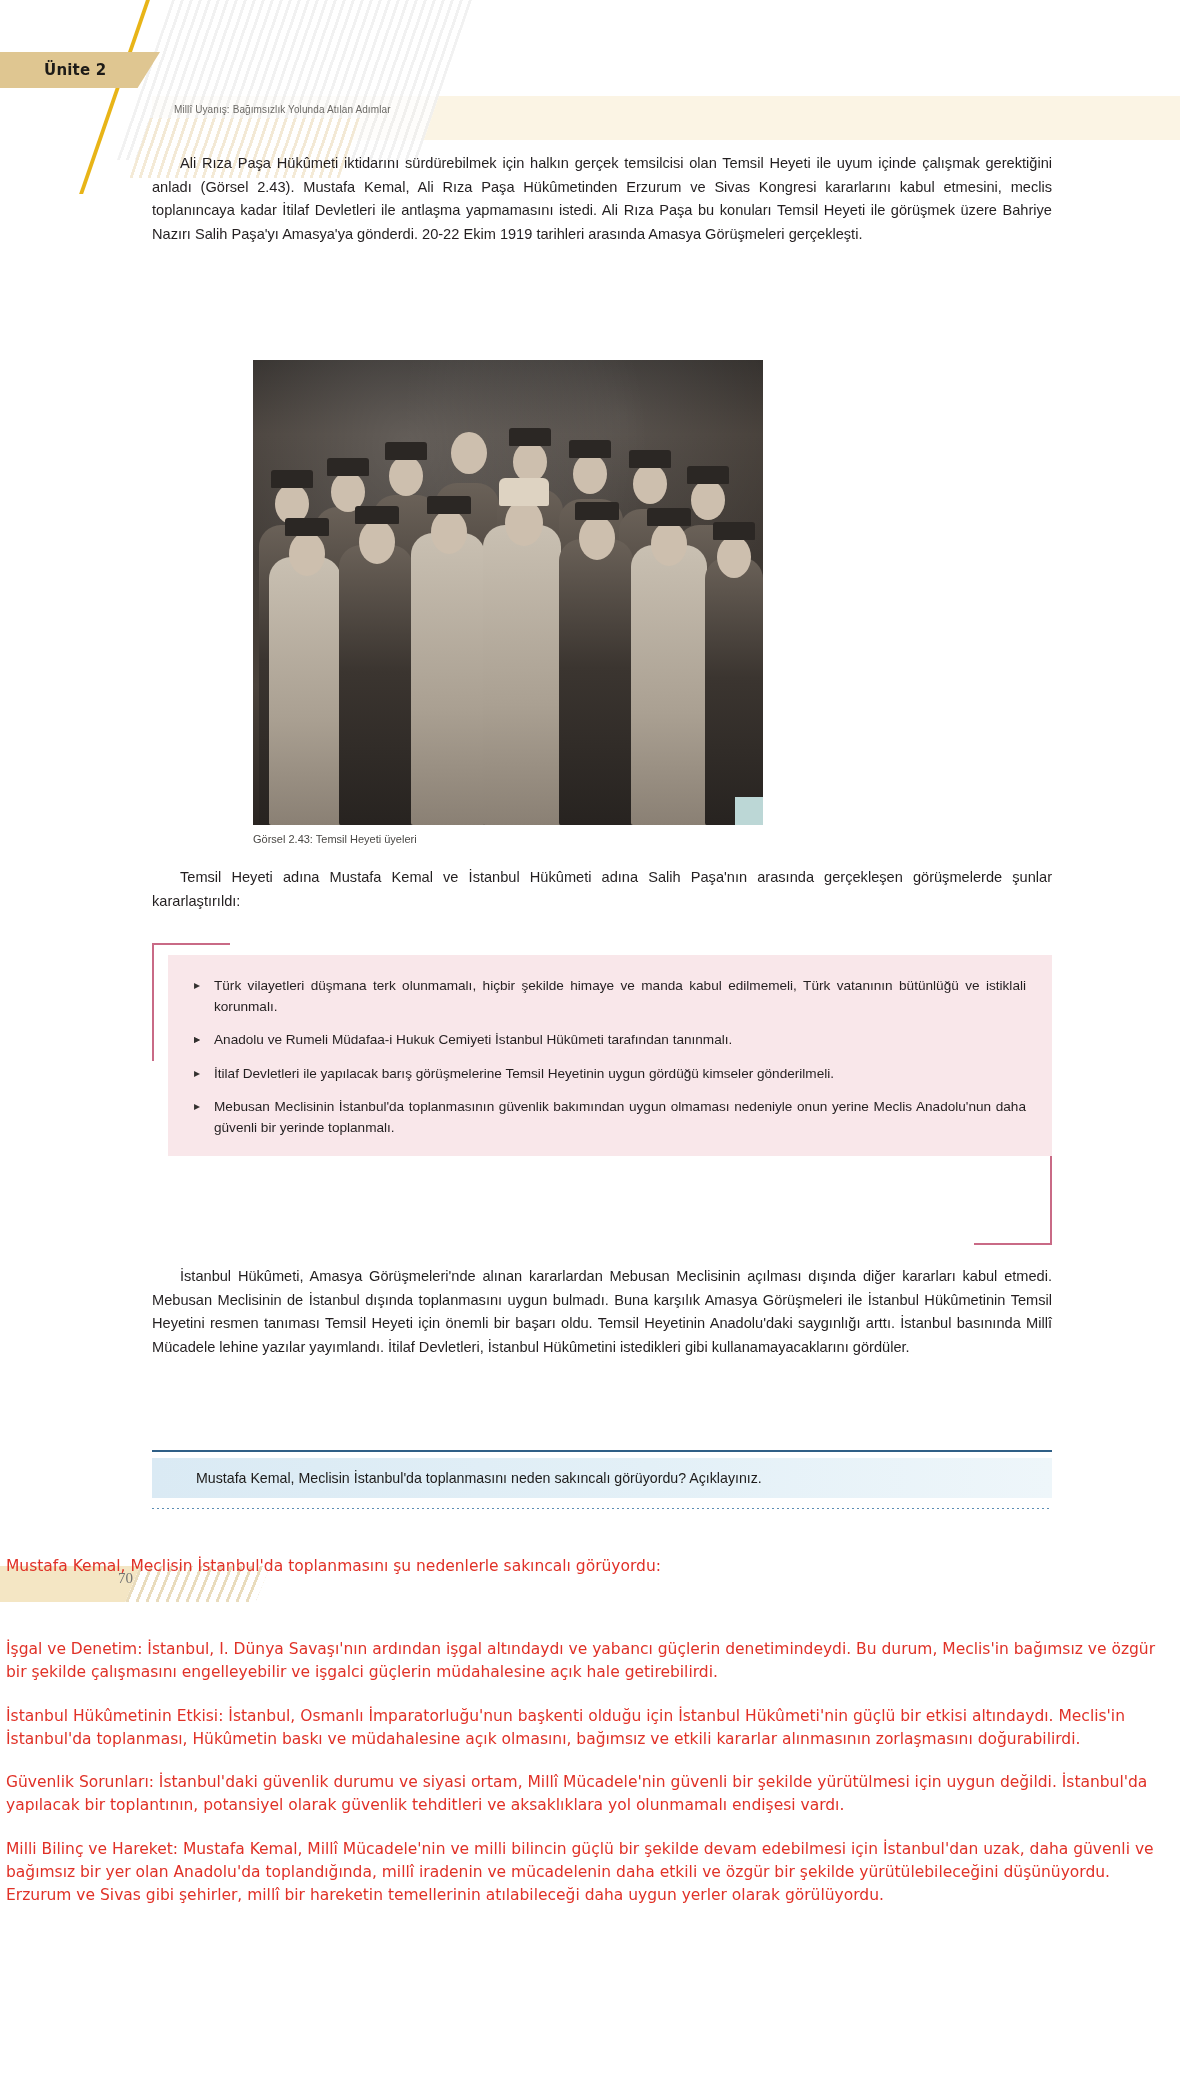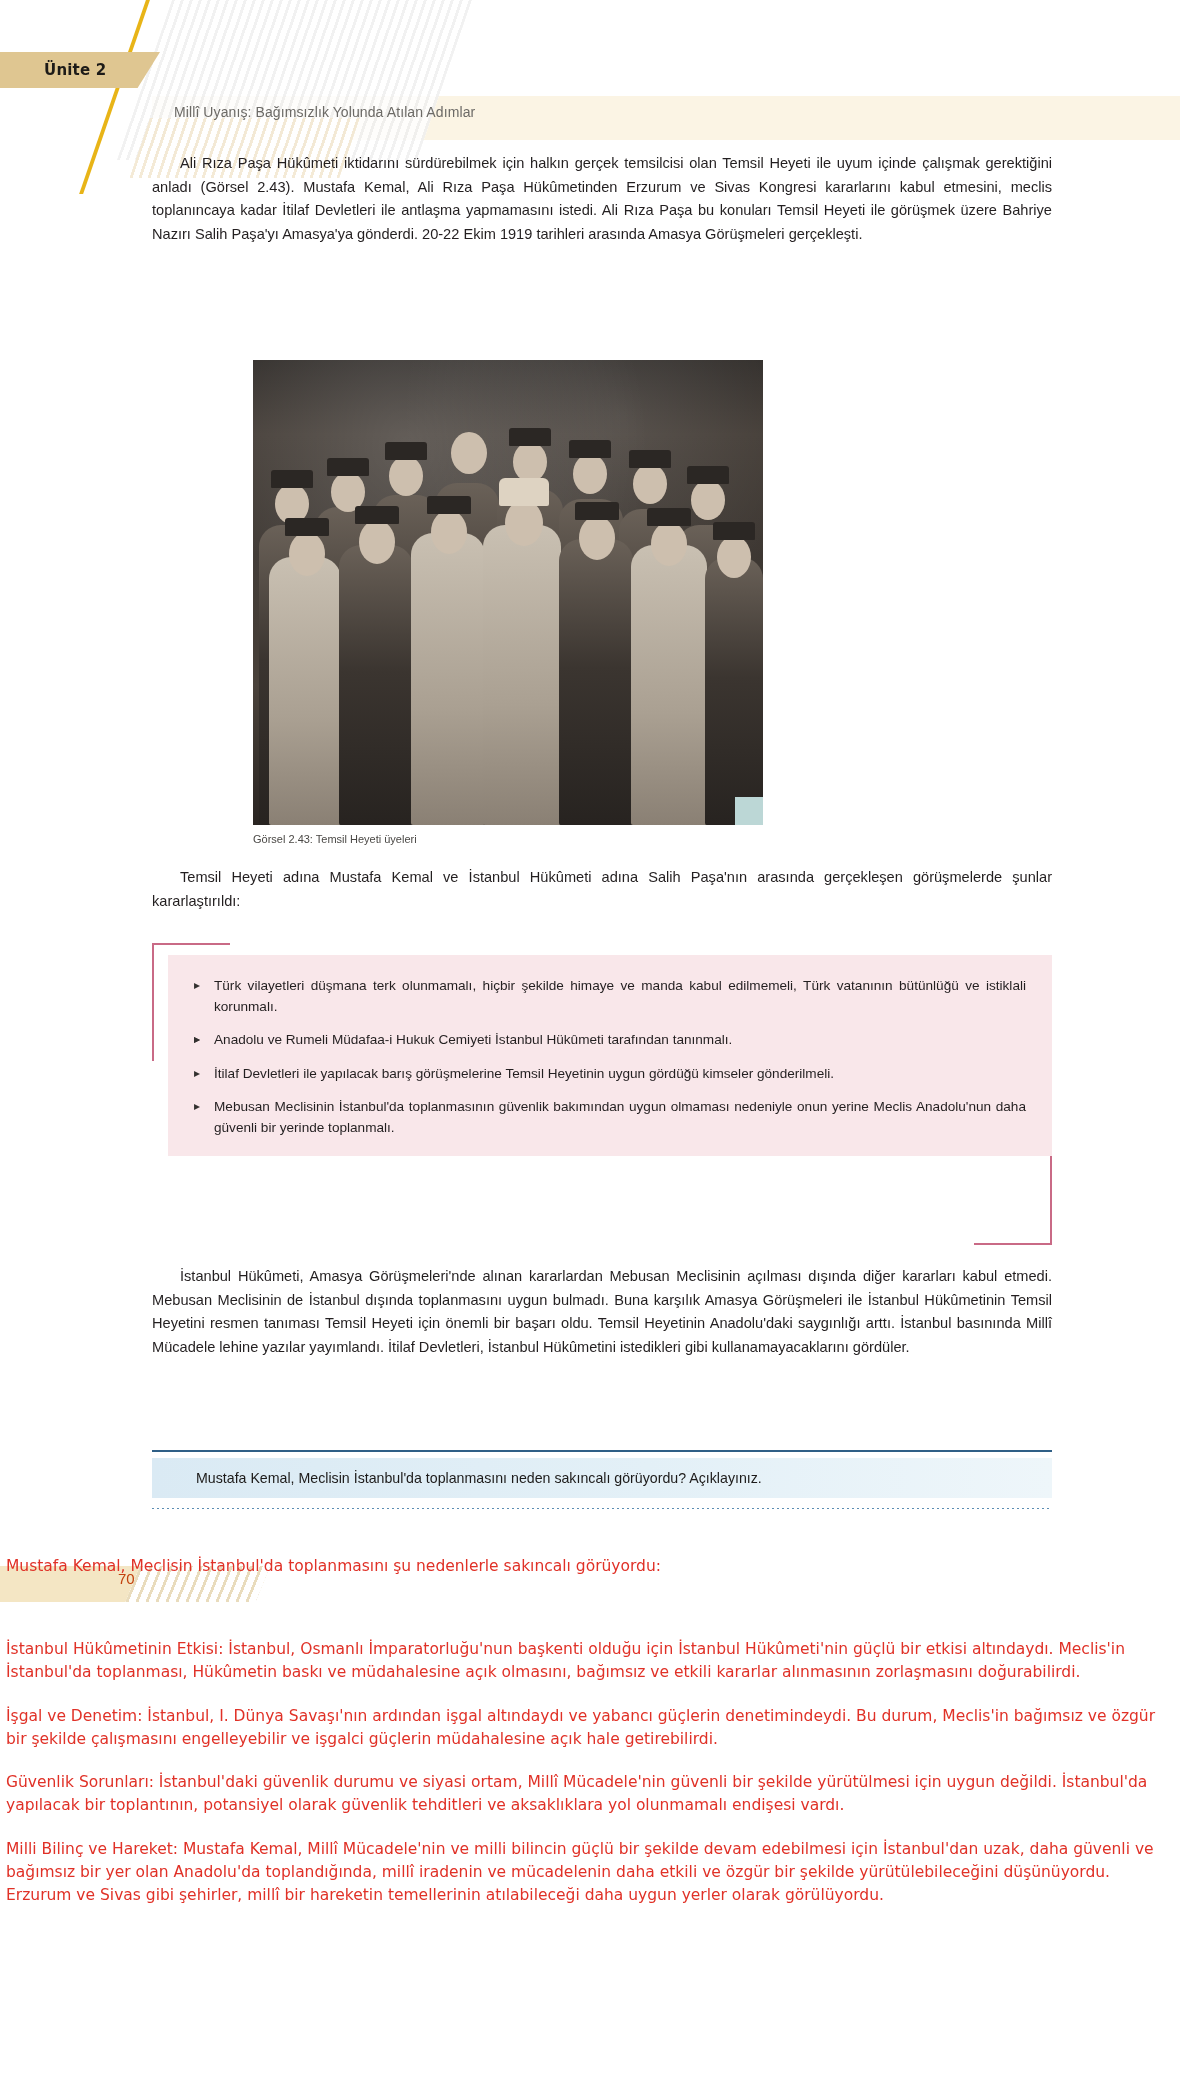--- a/index.html
+++ b/index.html
@@ -91,21 +91,21 @@
     font-family: "DejaVu Sans", sans-serif;
     font-weight: bold;
     font-size: 15px;
     color: #1d1b18;
     letter-spacing: .2px;
   }
   .header-title {
     position: absolute;
     left: 174px;
     top: 104px;
-    font-size: 14px;
+    font-size: 10px;
     color: #6c6a66;
     letter-spacing: .1px;
     white-space: nowrap;
   }
 
   
   .col {
     position: absolute;
     left: 152px;
     width: 900px;
@@ -262,21 +262,22 @@
     height: 36px;
     background: repeating-linear-gradient(90deg,#e9dcbd 0 3px, #ffffff 3px 10px);
     transform: skewX(-22deg);
     transform-origin: top left;
   }
   .page-num {
     position: absolute;
     left: 118px;
     top: 1570px;
     font-size: 15px;
-    color: #c2410c;
+    color: #737373;
+    font-family: Liberation Serif, serif;
   }
 
   
   .annot {
     position: absolute;
     left: 6px;
     width: 1168px;
     color: #e03127;
     font-family: "DejaVu Sans", sans-serif;
     font-size: 15.5px;
@@ -407,17 +408,17 @@
 
 <div class="footer-tab"></div>
 <div class="footer-stripes"></div>
 <div class="page-num">70</div>
 
 <div class="annot" style="top:1555px;">
   <p>Mustafa Kemal, Meclisin İstanbul'da toplanmasını şu nedenlerle sakıncalı görüyordu:</p>
 </div>
 
 <div class="annot" style="top:1638px;">
+  <p>İşgal ve Denetim: İstanbul, I. Dünya Savaşı'nın ardından işgal altındaydı ve yabancı güçlerin denetimindeydi. Bu durum, Meclis'in bağımsız ve özgür bir şekilde çalışmasını engelleyebilir ve işgalci güçlerin müdahalesine açık hale getirebilirdi.</p>
   <p>İstanbul Hükûmetinin Etkisi: İstanbul, Osmanlı İmparatorluğu'nun başkenti olduğu için İstanbul Hükûmeti'nin güçlü bir etkisi altındaydı. Meclis'in İstanbul'da toplanması, Hükûmetin baskı ve müdahalesine açık olmasını, bağımsız ve etkili kararlar alınmasının zorlaşmasını doğurabilirdi.</p>
-  <p>İşgal ve Denetim: İstanbul, I. Dünya Savaşı'nın ardından işgal altındaydı ve yabancı güçlerin denetimindeydi. Bu durum, Meclis'in bağımsız ve özgür bir şekilde çalışmasını engelleyebilir ve işgalci güçlerin müdahalesine açık hale getirebilirdi.</p>
   <p>Güvenlik Sorunları: İstanbul'daki güvenlik durumu ve siyasi ortam, Millî Mücadele'nin güvenli bir şekilde yürütülmesi için uygun değildi. İstanbul'da yapılacak bir toplantının, potansiyel olarak güvenlik tehditleri ve aksaklıklara yol olunmamalı endişesi vardı.</p>
   <p>Milli Bilinç ve Hareket: Mustafa Kemal, Millî Mücadele'nin ve milli bilincin güçlü bir şekilde devam edebilmesi için İstanbul'dan uzak, daha güvenli ve bağımsız bir yer olan Anadolu'da toplandığında, millî iradenin ve mücadelenin daha etkili ve özgür bir şekilde yürütülebileceğini düşünüyordu. Erzurum ve Sivas gibi şehirler, millî bir hareketin temellerinin atılabileceği daha uygun yerler olarak görülüyordu.</p>
 </div>
 
 </body></html>

